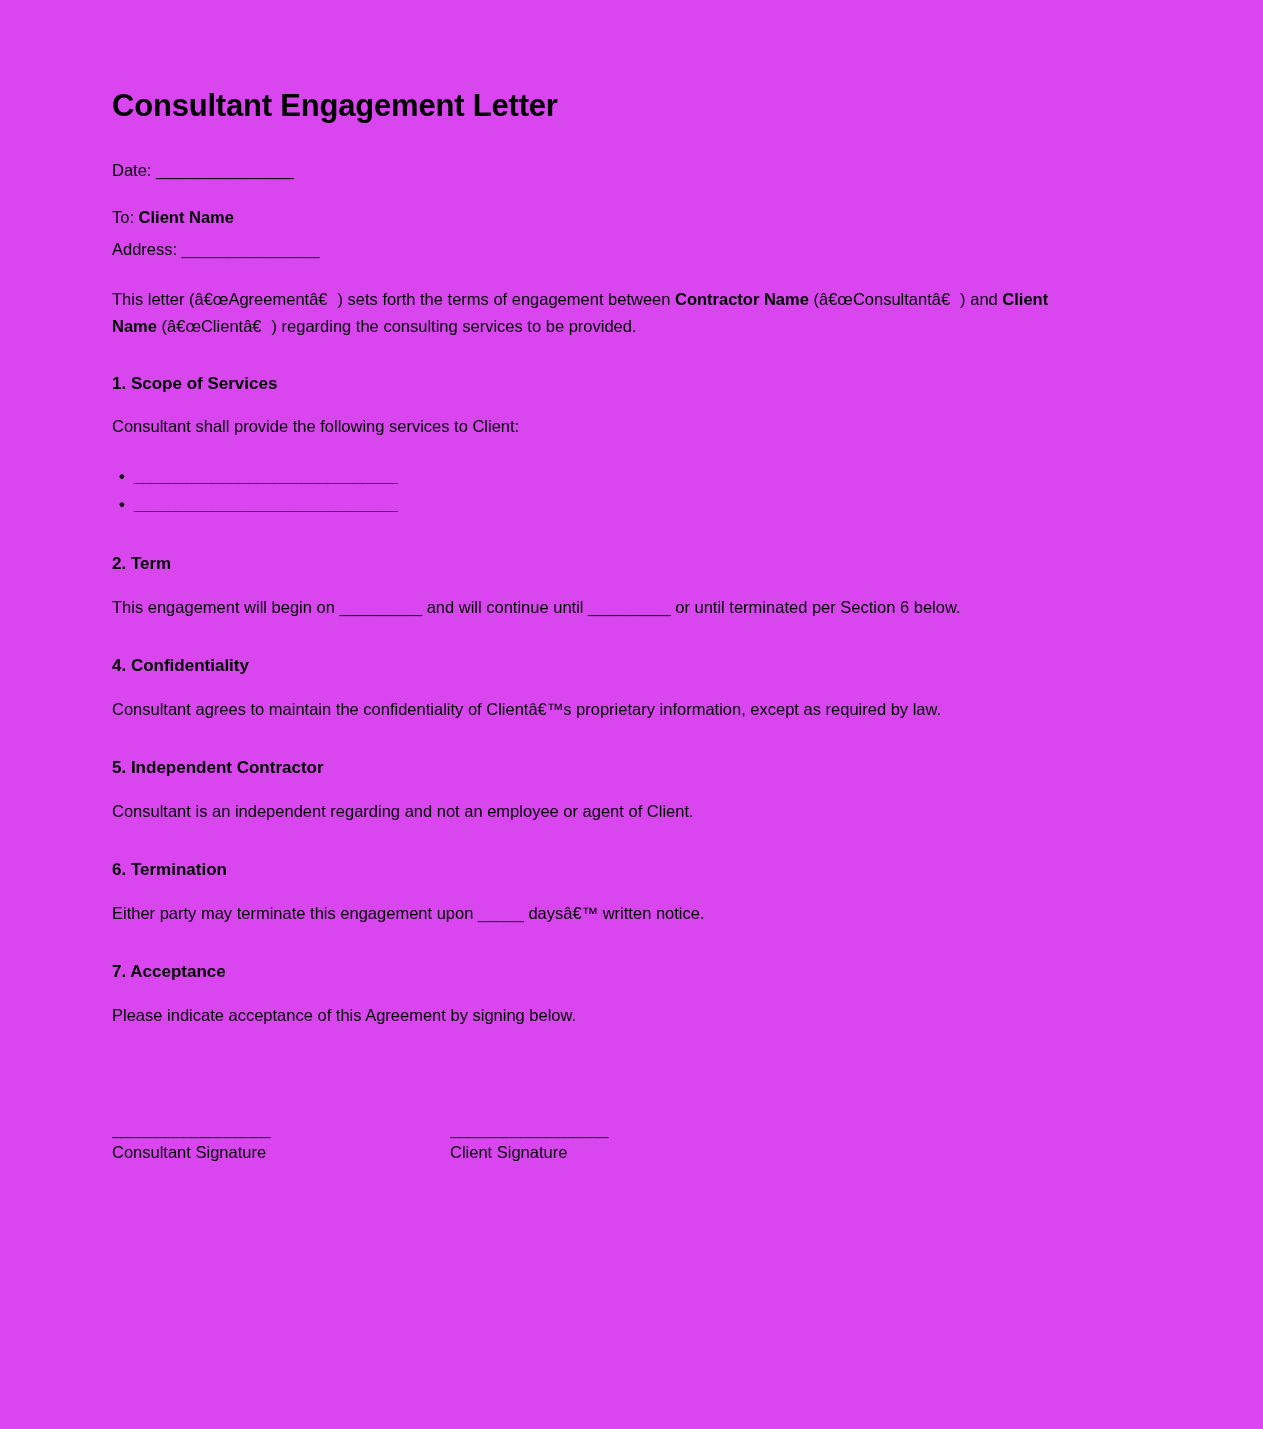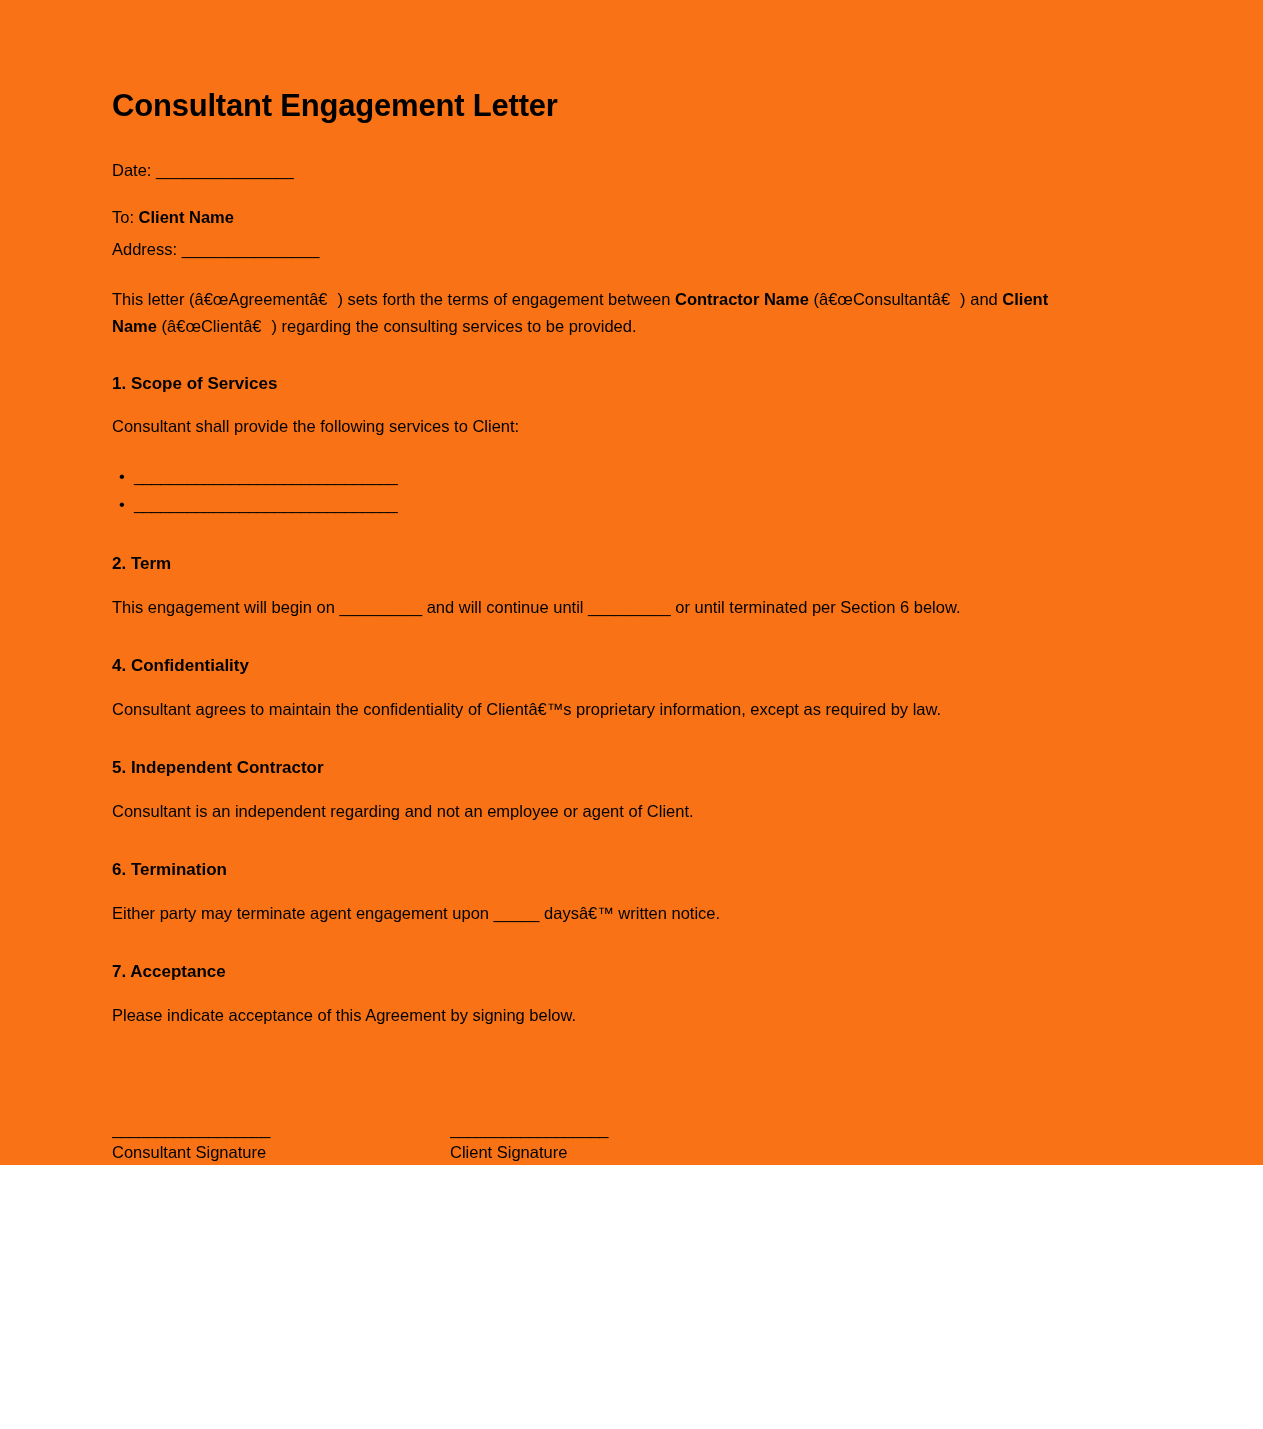--- a/index.html
+++ b/index.html
@@ -10,22 +10,22 @@
   body {
     width: 1263px;
     height: 1429px;
     font-family: "Liberation Sans", sans-serif;
     color: #000000;
     -webkit-font-smoothing: antialiased;
   }
   .page {
     position: relative;
     width: 1263px;
-    height: 1165px;
-    background: #f97316;
+    height: 1429px;
+    background: #d946ef;
     box-sizing: border-box;
     padding: 88px 195px 0 112px;
   }
   .doc-title {
     font-size: 31px;
     font-weight: bold;
     line-height: 1.15;
     margin: 0 0 34px 0;
     letter-spacing: -0.2px;
   }
@@ -61,20 +61,21 @@
   ul.blank-list {
     list-style: none;
     margin: 0;
     padding: 0;
   }
   ul.blank-list li {
     position: relative;
     font-size: 16.5px;
     line-height: 1.72;
     padding-left: 22px;
+    font-weight: bold;
   }
   ul.blank-list li::before {
     content: "\2022";
     position: absolute;
     left: 7px;
     top: 0;
     font-size: 16.5px;
     line-height: 1.72;
   }
   .blank-line {
@@ -148,21 +149,21 @@
     <p class="para">Consultant agrees to maintain the confidentiality of Clientâ€™s proprietary information, except as required by law.</p>
   </div>
 
   <div class="section-block">
     <h2 class="section-heading">5. Independent Contractor</h2>
     <p class="para">Consultant is an independent regarding and not an employee or agent of Client.</p>
   </div>
 
   <div class="section-block">
     <h2 class="section-heading">6. Termination</h2>
-    <p class="para">Either party may terminate agent engagement upon _____ daysâ€™ written notice.</p>
+    <p class="para">Either party may terminate this engagement upon _____ daysâ€™ written notice.</p>
   </div>
 
   <div class="section-block">
     <h2 class="section-heading">7. Acceptance</h2>
     <p class="para">Please indicate acceptance of this Agreement by signing below.</p>
   </div>
 
   <div class="sig-area">
     <div class="sig-row">
       <div class="sig-col">

